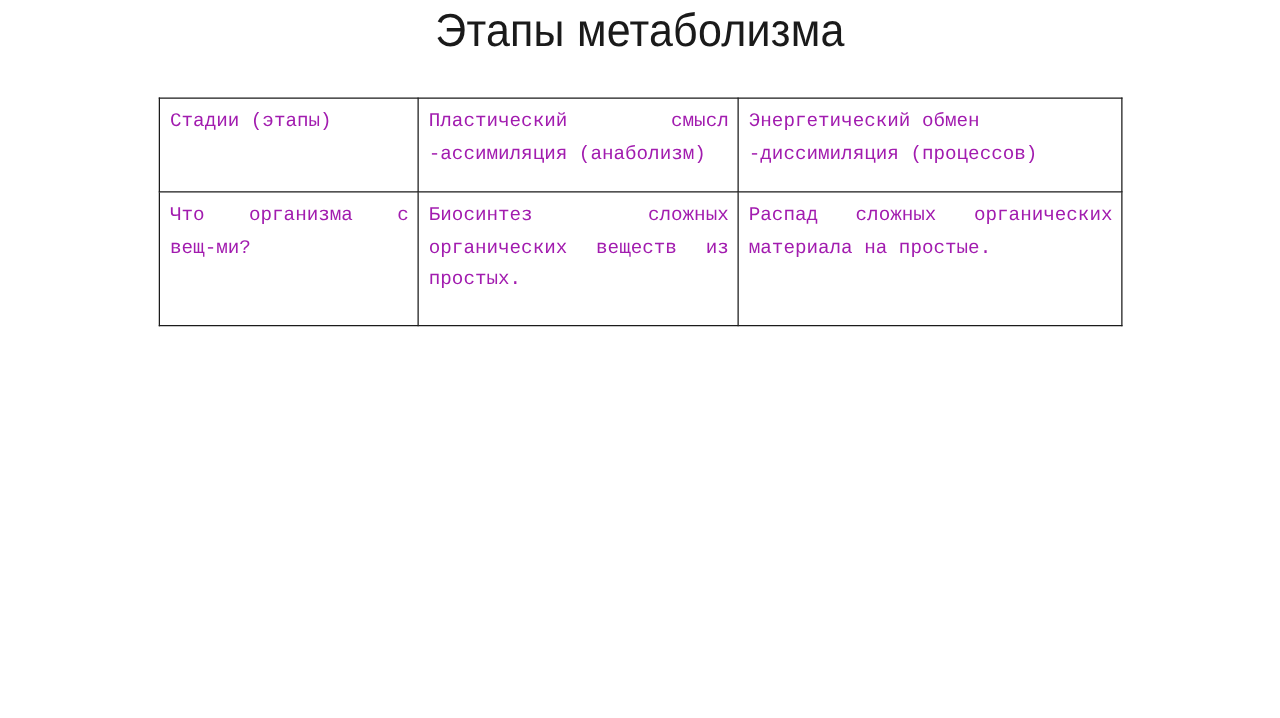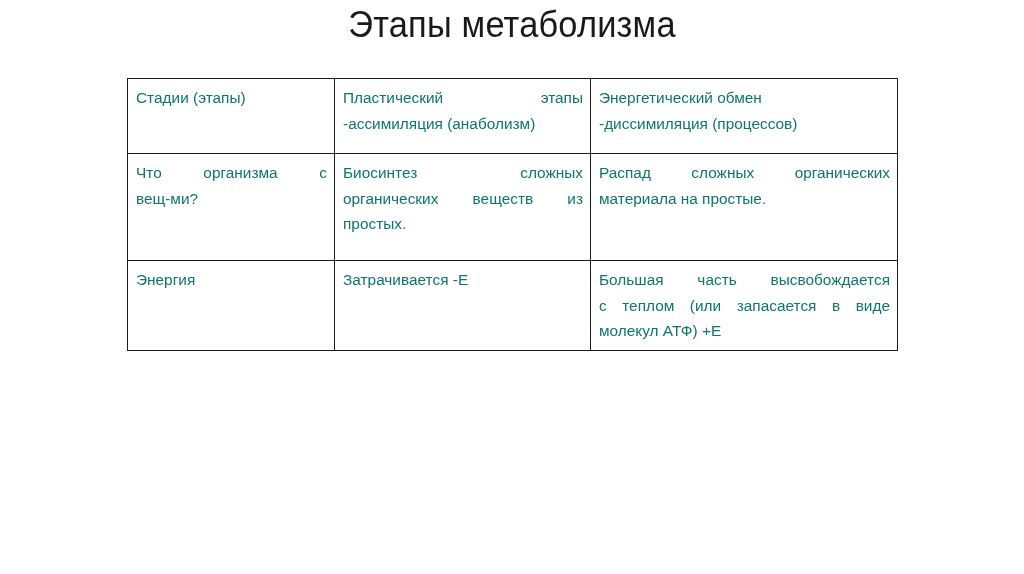--- a/index.html
+++ b/index.html
@@ -47,22 +47,22 @@
     width: 770px;
     table-layout: fixed;
     background: #ffffff;
   }
   table.metab td {
     border: 1.3px solid #1b1b1b;
     vertical-align: top;
     padding: 6px 7px 6px 8px;
     font-size: 15.4px;
     line-height: 25.5px;
-    font-family: Liberation Sans, sans-serif;
-    color: #0f766e;
+    font-family: Liberation Mono, monospace;
+    color: #a21caf;
     word-spacing: 0px;
   }
   
   col.c1 { width: 207px; }
   col.c2 { width: 256px; }
   col.c3 { width: 307px; }
 
   
   tr.r1 td { height: 62px; }
   tr.r2 td { height: 94px; }
@@ -92,21 +92,21 @@
         <col class="c2">
         <col class="c3">
       </colgroup>
       <tbody>
 
         <tr class="r1">
           <td class="left">
             <span class="cellblock">Стадии (этапы)</span>
           </td>
           <td>
-            <span class="cellblock stretch-last">Пластический этапы</span>
+            <span class="cellblock stretch-last">Пластический смысл</span>
             <span class="cellblock">-ассимиляция (анаболизм)</span>
           </td>
           <td>
             <span class="cellblock">Энергетический обмен</span>
             <span class="cellblock">-диссимиляция (процессов)</span>
           </td>
         </tr>
 
         <tr class="r2">
           <td>
@@ -118,32 +118,19 @@
             <span class="cellblock stretch-last">органических веществ из</span>
             <span class="cellblock">простых.</span>
           </td>
           <td>
             <span class="cellblock stretch-last">Распад сложных органических</span>
             <span class="cellblock">материала на простые.</span>
           </td>
         </tr>
 
 
-        <tr class="r4">
-          <td class="left">
-            <span class="cellblock">Энергия</span>
-          </td>
-          <td class="left">
-            <span class="cellblock">Затрачивается -Е</span>
-          </td>
-          <td>
-            <span class="cellblock stretch-last">Большая часть высвобождается</span>
-            <span class="cellblock stretch-last">с теплом (или запасается в виде</span>
-            <span class="cellblock">молекул АТФ) +Е</span>
-          </td>
-        </tr>
 
 
       </tbody>
     </table>
   </div>
 
 </div>
 
 </body></html>

